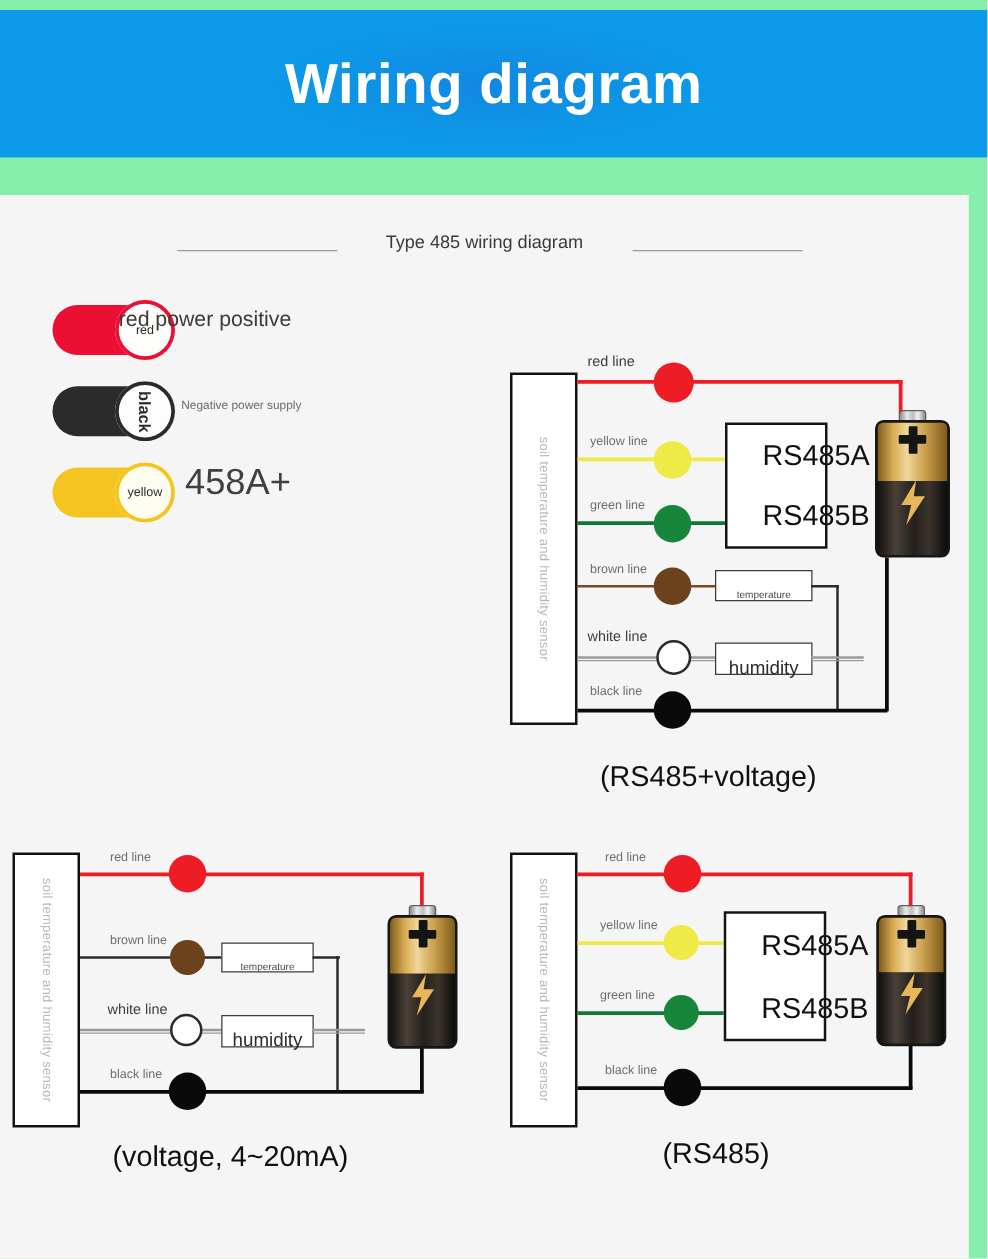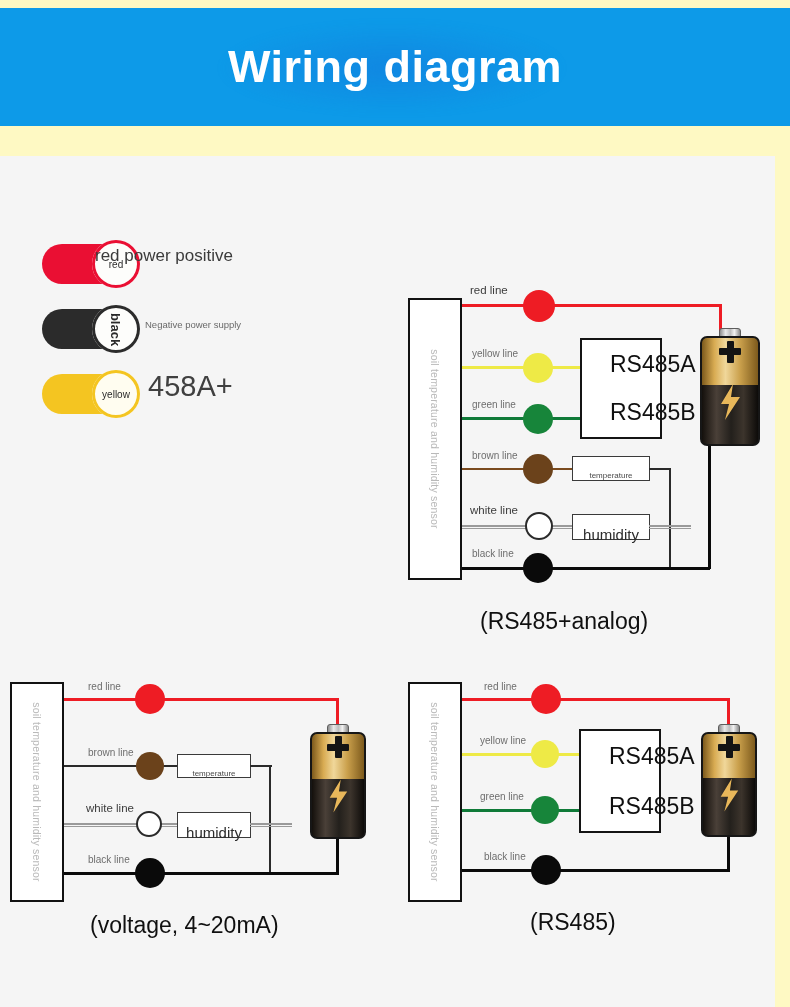--- a/index.html
+++ b/index.html
@@ -2,21 +2,21 @@
 <html><head>
 <meta charset="utf-8">
 <style>
   * { box-sizing: border-box; margin: 0; padding: 0; }
   html, body {
     width: 790px; height: 1007px;
     background: #ffffff;
     font-family: "Liberation Sans", sans-serif;
     overflow: hidden;
   }
-  #root { position: relative; width: 790px; height: 1007px; background: #fef9c3; }
+  #root { position: relative; width: 790px; height: 1007px; background: #86efac; }
 
   
   .banner {
     position: absolute; left: 0; top: 8px; width: 790px; height: 118px;
     background: #0d9ae8;
     display: flex; align-items: center; justify-content: center;
   }
   .banner-glow {
     position: absolute; left: 222px; top: 16px; width: 340px; height: 88px;
     background: radial-gradient(ellipse at center, rgba(20,120,220,.55) 0%, rgba(20,130,225,0) 72%);
@@ -140,20 +140,25 @@
 
 <div id="root">
 
   <div class="banner">
     <div class="banner-glow"></div>
     <div class="banner-title">Wiring diagram</div>
   </div>
 
   <div class="panel"></div>
 
+  <div class="sect">
+    <div class="rule left"></div>
+    <div class="sect-text">Type 485 wiring diagram</div>
+    <div class="rule right"></div>
+  </div>
 
   <div class="legend">
 
     <div class="chip-row">
       <div class="chip" style="background:#ea0f33"></div>
       <div class="chip-knob" style="box-shadow:0 0 0 3px #ea0f33 inset">
         <span class="knob-label">red</span>
       </div>
       <div class="chip-text" style="left:95px">red power positive</div>
     </div>
@@ -229,21 +234,21 @@
         <div class="bat-bot"></div>
         <div class="bat-plus"></div>
         <div class="bat-bolt">
           <svg width="26" height="40" viewBox="0 0 26 40">
               <polygon points="16,2 4,22 12,22 8,38 23,15 14,15" fill="#e8b75a"></polygon>
             </svg>
         </div>
       </div>
     </div>
 
-    <div class="caption" style="left:80px; top:330px;">(RS485+analog)</div>
+    <div class="caption" style="left:80px; top:330px;">(RS485+voltage)</div>
   </div>
 
   <div class="diagram" style="left:10px; top:672px; width:380px; height:290px;">
 
     <div class="sensor-box" style="left:0px; top:10px; width:54px; height:220px;">
       <span class="sensor-text">soil temperature and humidity sensor</span>
     </div>
 
     <div class="wire" style="left:54px; top:26px; width:275px; height:2.5px; background:#ee1c24;"></div>
     <div class="wire" style="left:326px; top:26px; width:2.5px; height:30px; background:#ee1c24;"></div>

